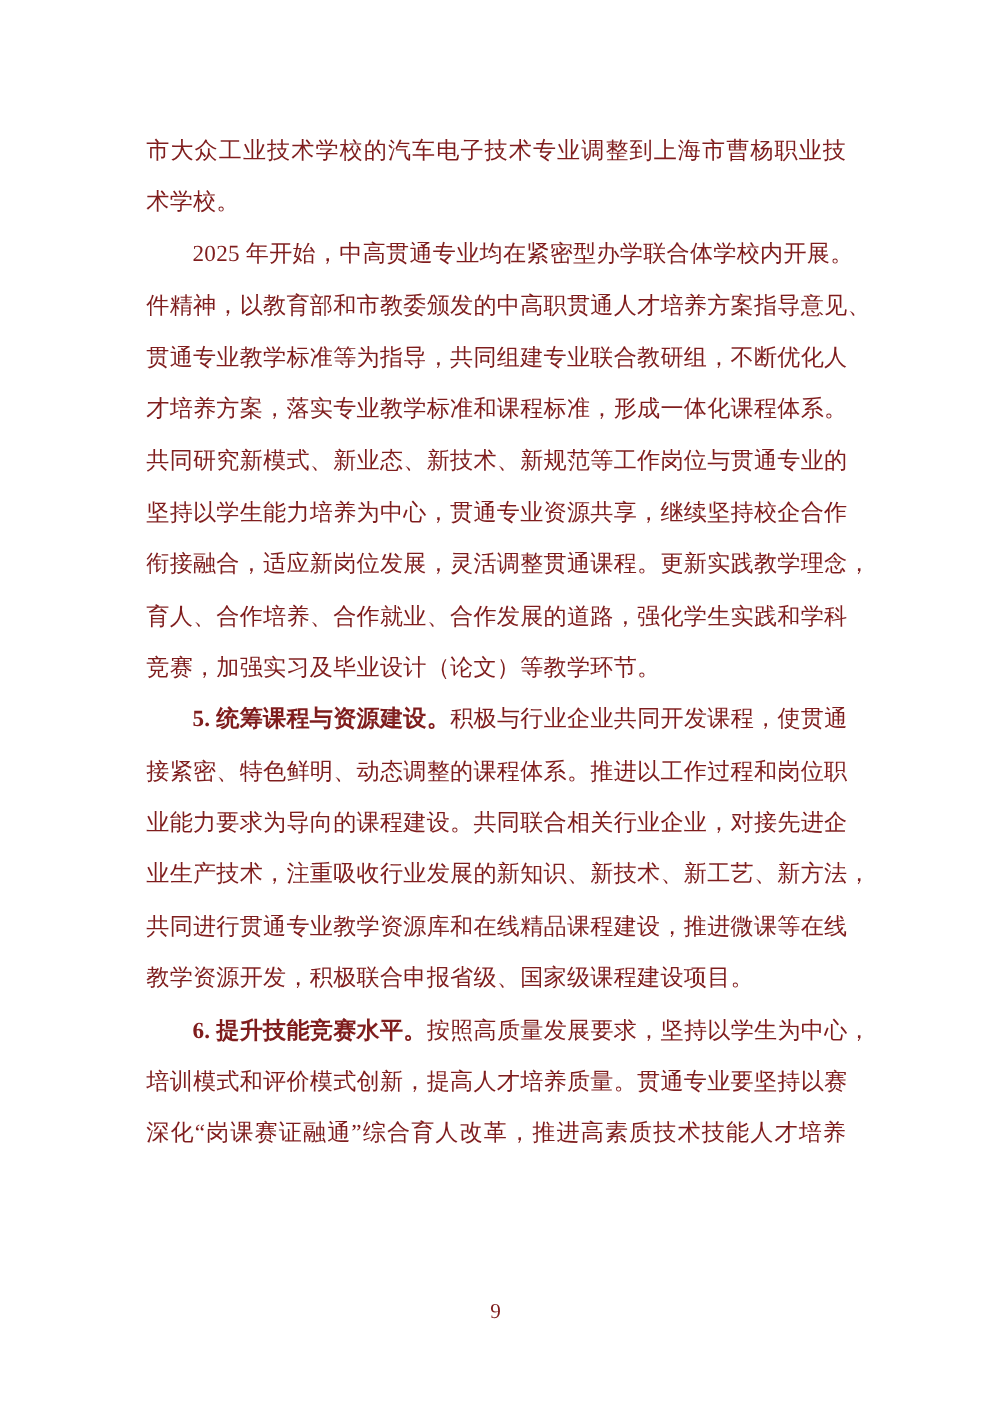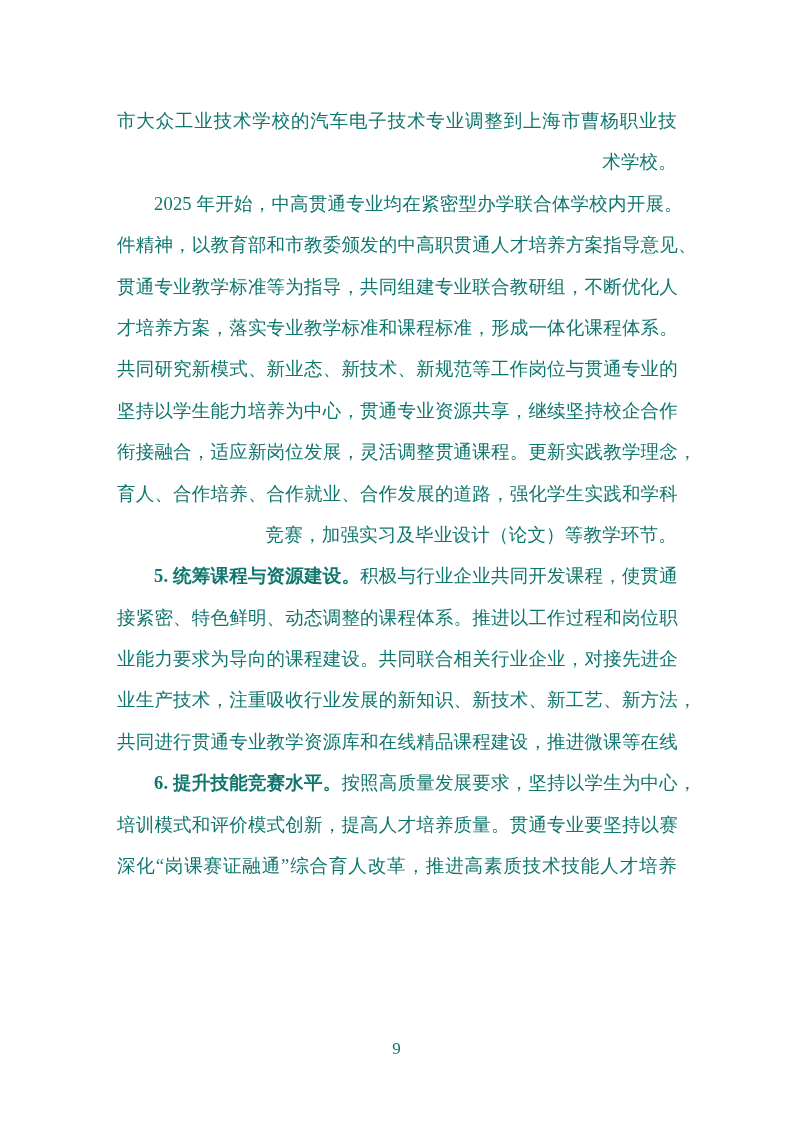--- a/index.html
+++ b/index.html
@@ -4,34 +4,34 @@
 <style>
   * { margin: 0; padding: 0; box-sizing: border-box; }
   html, body { background: #ffffff; }
   .page {
     position: relative;
     width: 793px;
     height: 1122px;
     background: #ffffff;
     overflow: hidden;
     font-family: "Liberation Serif", "DejaVu Serif", serif;
-    color: #0f766e;
+    color: #7f1d1d;
   }
   .doc-body {
     position: absolute;
     left: 117px;
     top: 101px;
     width: 560px;
   }
   .line {
     font-size: 18.5px;
     line-height: 41.4px;
     height: 41.4px;
     white-space: nowrap;
-    text-align: right;
+    text-align: left;
     letter-spacing: 0.2px;
   }
   .line.just {
     text-align: justify;
     text-align-last: justify;
   }
   .line.indent {
     padding-left: 37px;
   }
   .line .bold {
@@ -61,18 +61,19 @@
       <div class="line just"><span>共同研究新模式、新业态、新技术、新规范等工作岗位与贯通专业的</span></div>
       <div class="line just"><span>坚持以学生能力培养为中心，贯通专业资源共享，继续坚持校企合作</span></div>
       <div class="line just"><span>衔接融合，适应新岗位发展，灵活调整贯通课程。更新实践教学理念，</span></div>
       <div class="line just"><span>育人、合作培养、合作就业、合作发展的道路，强化学生实践和学科</span></div>
       <div class="line"><span>竞赛，加强实习及毕业设计（论文）等教学环节。</span></div>
       <div class="line just indent"><span class="bold">5. 统筹课程与资源建设。</span><span>积极与行业企业共同开发课程，使贯通</span></div>
       <div class="line just"><span>接紧密、特色鲜明、动态调整的课程体系。推进以工作过程和岗位职</span></div>
       <div class="line just"><span>业能力要求为导向的课程建设。共同联合相关行业企业，对接先进企</span></div>
       <div class="line just"><span>业生产技术，注重吸收行业发展的新知识、新技术、新工艺、新方法，</span></div>
       <div class="line just"><span>共同进行贯通专业教学资源库和在线精品课程建设，推进微课等在线</span></div>
+      <div class="line"><span>教学资源开发，积极联合申报省级、国家级课程建设项目。</span></div>
       <div class="line just indent"><span class="bold">6. 提升技能竞赛水平。</span><span>按照高质量发展要求，坚持以学生为中心，</span></div>
       <div class="line just"><span>培训模式和评价模式创新，提高人才培养质量。贯通专业要坚持以赛</span></div>
       <div class="line just"><span>深化“岗课赛证融通”综合育人改革，推进高素质技术技能人才培养</span></div>
     </div>
   <div class="page-number">9</div>
 </div>
 
 </body></html>

